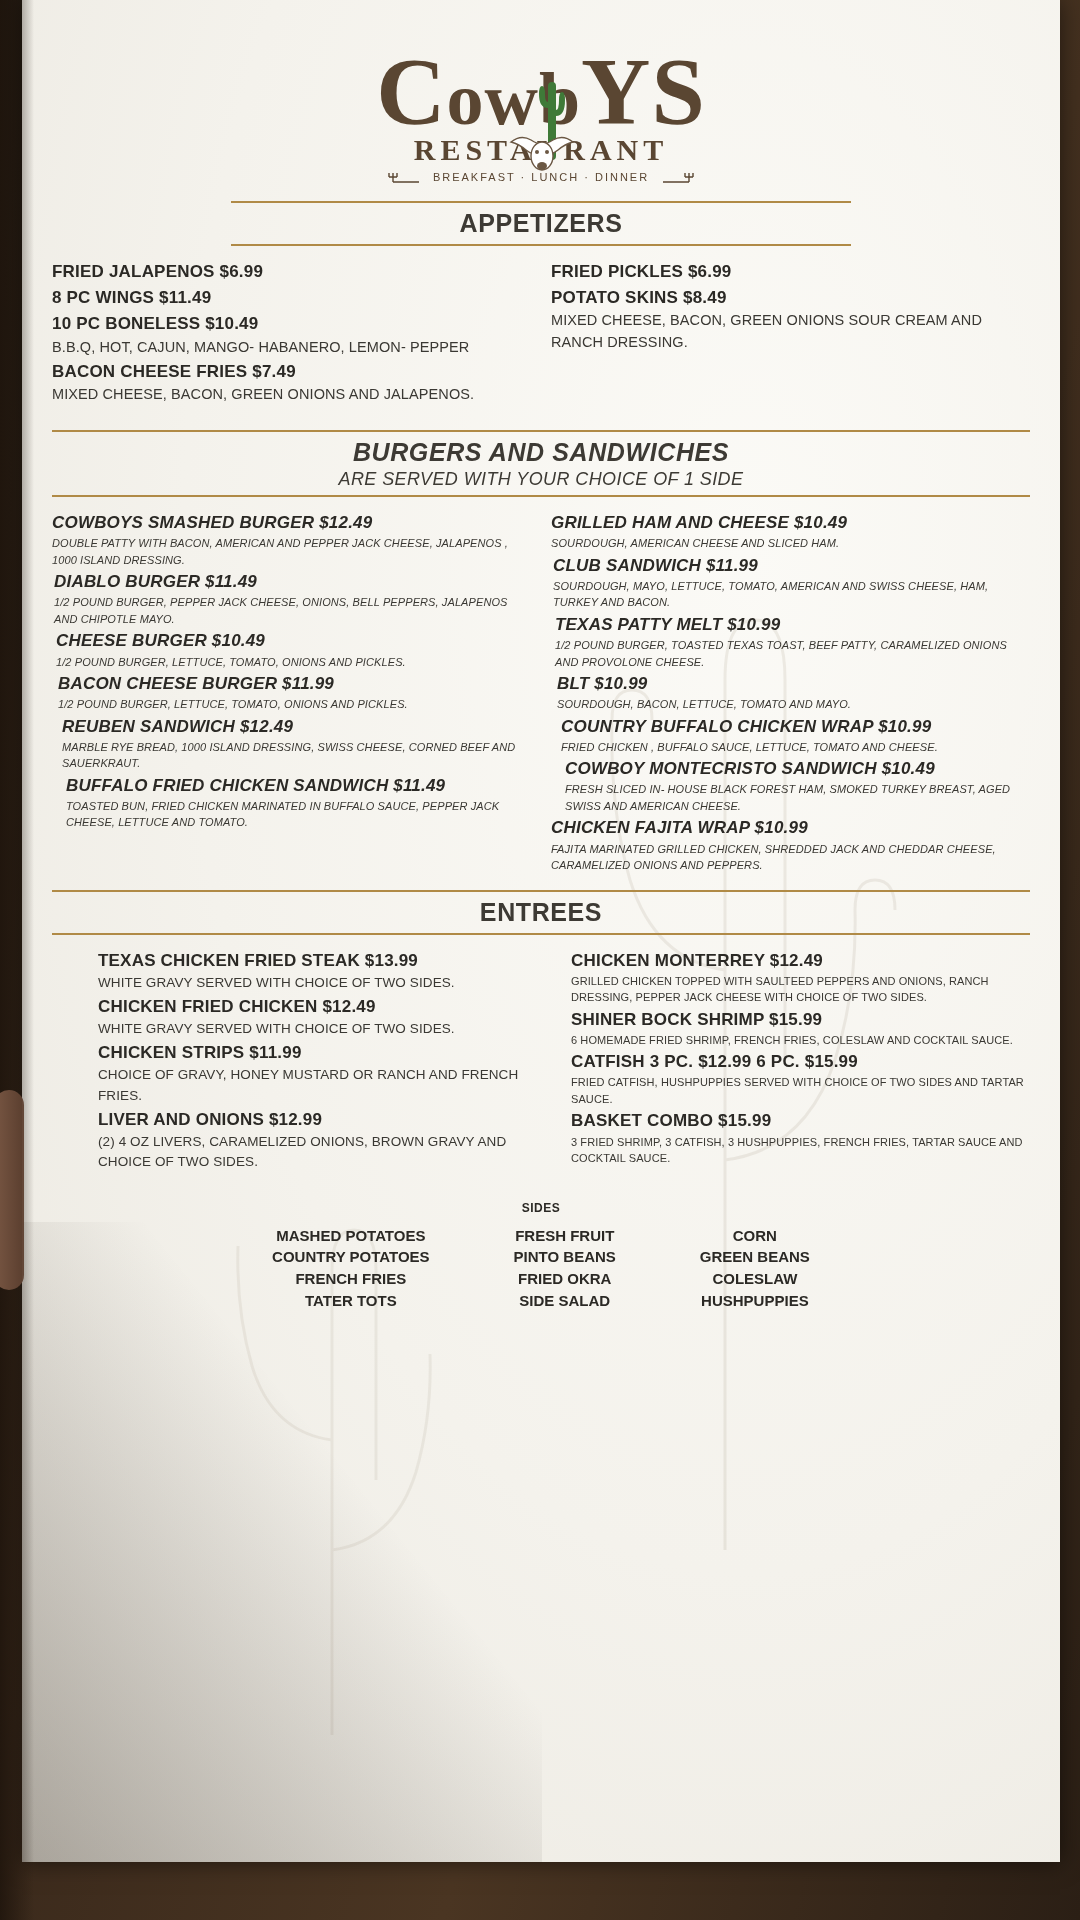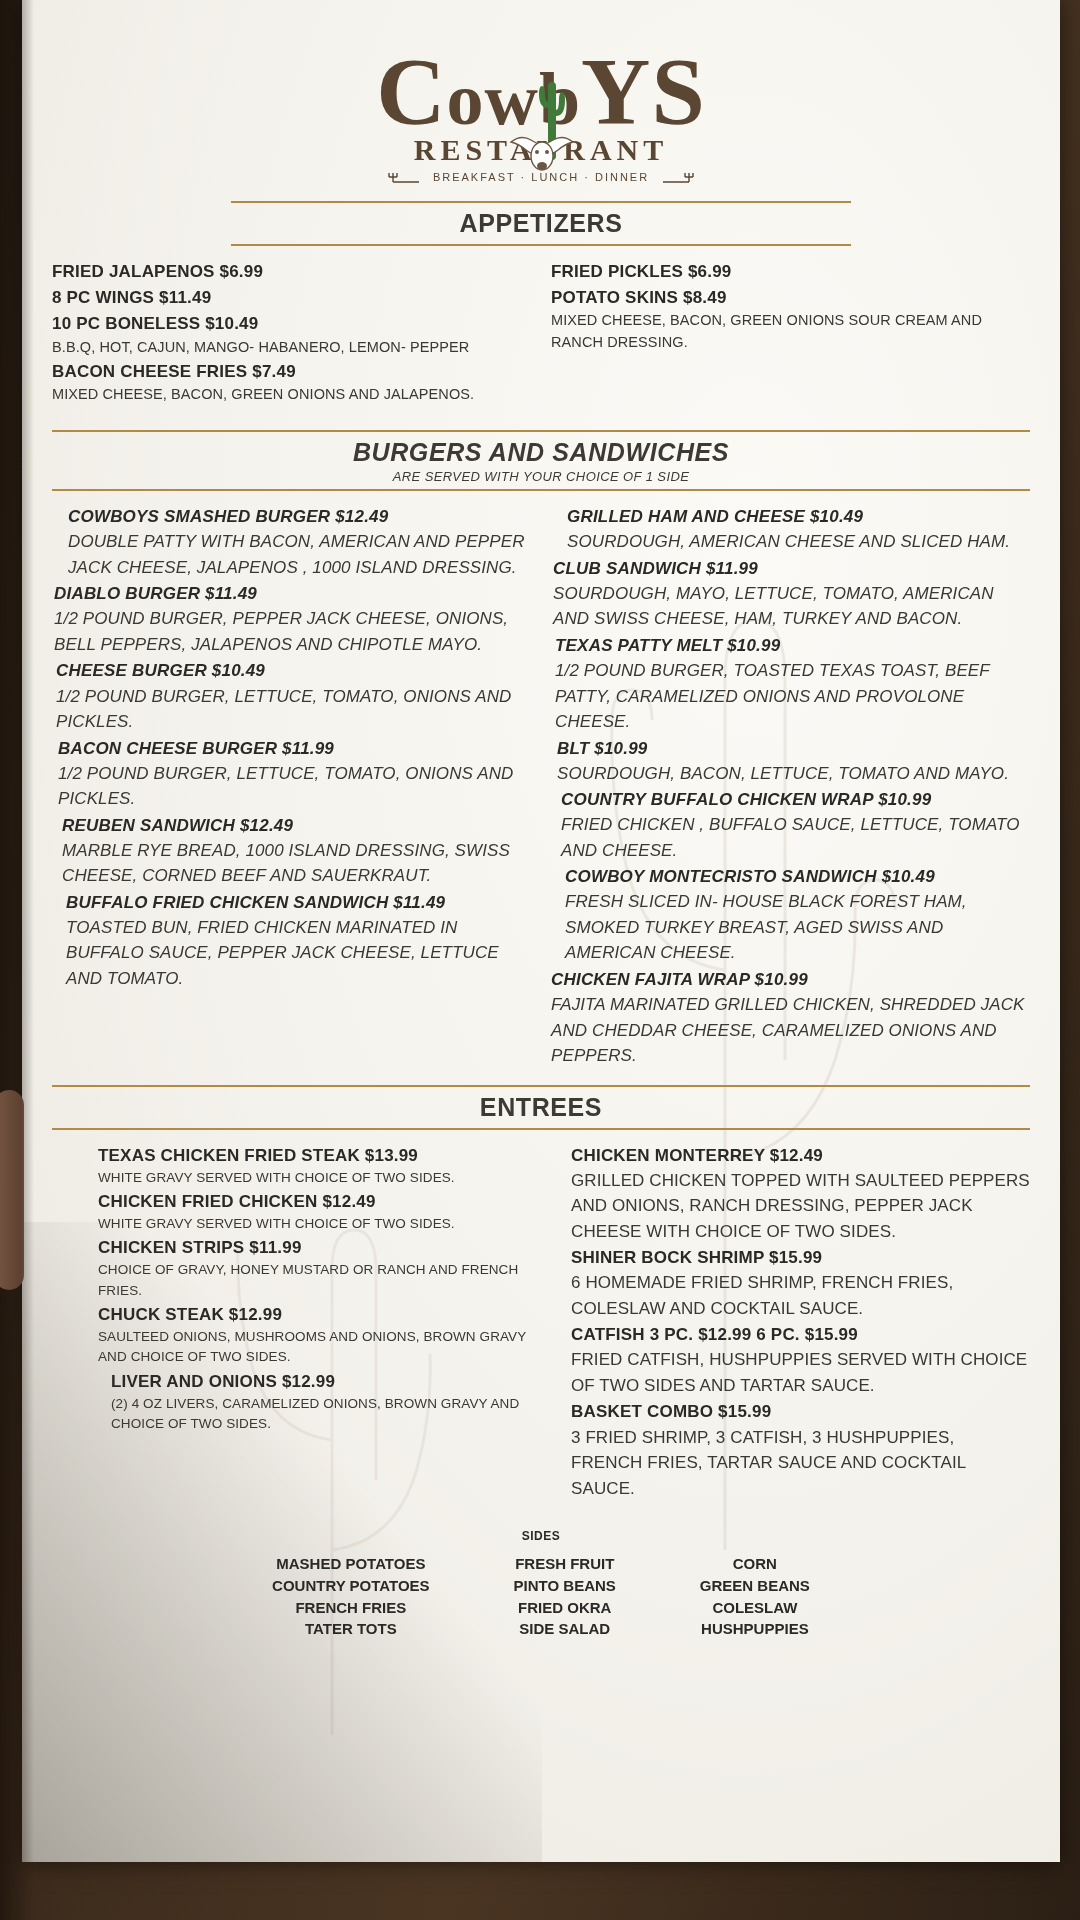--- a/index.html
+++ b/index.html
@@ -155,21 +155,21 @@
   .sec-title {
     text-align: center;
     font-size: 25px;
     font-weight: bold;
     letter-spacing: .6px;
     color: #3d3a34;
     padding: 6px 0 6px;
   }
   .sec-sub {
     text-align: center;
-    font-size: 13px;
+    font-size: 18px;
     letter-spacing: .4px;
     color: #3d3a34;
     margin-top: -4px;
     padding-bottom: 5px;
   }
 
   
   .cols {
     display: flex;
     gap: 20px;
@@ -179,35 +179,35 @@
 
   .item { margin-bottom: 2px; }
   .item-name {
     font-weight: bold;
     font-size: 17px;
     letter-spacing: .2px;
     color: #2b2925;
     line-height: 1.42;
   }
   .item-desc {
-    font-size: 17px;
+    font-size: 11px;
     color: #3a3833;
     line-height: 1.5;
     letter-spacing: .1px;
   }
   .item-desc.small {
     font-size: 13.5px;
   }
 
   
   .appetizers .item-name { font-size: 17px; }
   .appetizers .item-desc { font-size: 14.5px; }
 
   
-  .burgers .col > .item:nth-child(1) { margin-left: 16px; }
+  .burgers .col > .item:nth-child(1) { margin-left: 0px; }
   .burgers .col > .item:nth-child(2) { margin-left: 2px; }
   .burgers .col > .item:nth-child(3) { margin-left: 4px; }
   .burgers .col > .item:nth-child(4) { margin-left: 6px; }
   .burgers .col > .item:nth-child(5) { margin-left: 10px; }
   .burgers .col > .item:nth-child(6) { margin-left: 14px; }
 
   .entrees .col.left > .item:nth-child(1) { margin-left: 6px; }
   .entrees .col.left > .item:nth-child(2) { margin-left: 6px; }
   .entrees .col.left > .item:nth-child(3) { margin-left: 6px; }
   .entrees .col.left > .item:nth-child(4) { margin-left: 6px; }
@@ -409,24 +409,20 @@
             </div>
             <div class="item">
               <div class="item-name">CHICKEN FRIED CHICKEN $12.49</div>
               <div class="item-desc small">WHITE GRAVY SERVED WITH CHOICE OF TWO SIDES.</div>
             </div>
             <div class="item">
               <div class="item-name">CHICKEN STRIPS $11.99</div>
               <div class="item-desc small">CHOICE OF GRAVY, HONEY MUSTARD OR RANCH AND FRENCH FRIES.</div>
             </div>
             <div class="item">
-              <div class="item-name">CHUCK STEAK $12.99</div>
-              <div class="item-desc small">SAULTEED ONIONS, MUSHROOMS AND ONIONS, BROWN GRAVY AND CHOICE OF  TWO SIDES.</div>
-            </div>
-            <div class="item">
               <div class="item-name">LIVER AND ONIONS $12.99</div>
               <div class="item-desc small">(2) 4 OZ LIVERS, CARAMELIZED ONIONS, BROWN GRAVY AND CHOICE OF TWO SIDES.</div>
             </div>
           </div>
           <div class="col">
             <div class="item">
               <div class="item-name">CHICKEN MONTERREY $12.49</div>
               <div class="item-desc">GRILLED CHICKEN TOPPED WITH SAULTEED PEPPERS AND ONIONS, RANCH DRESSING, PEPPER JACK CHEESE WITH CHOICE OF TWO SIDES.</div>
             </div>
             <div class="item">

